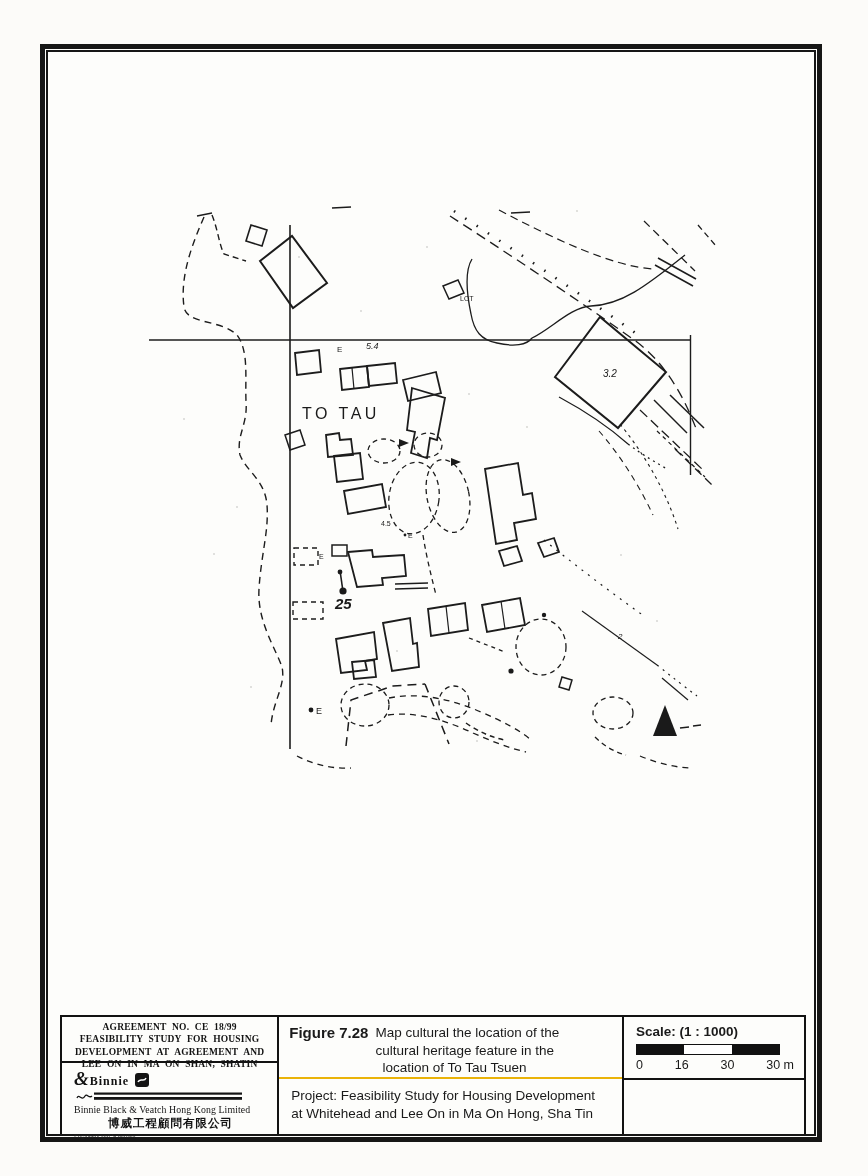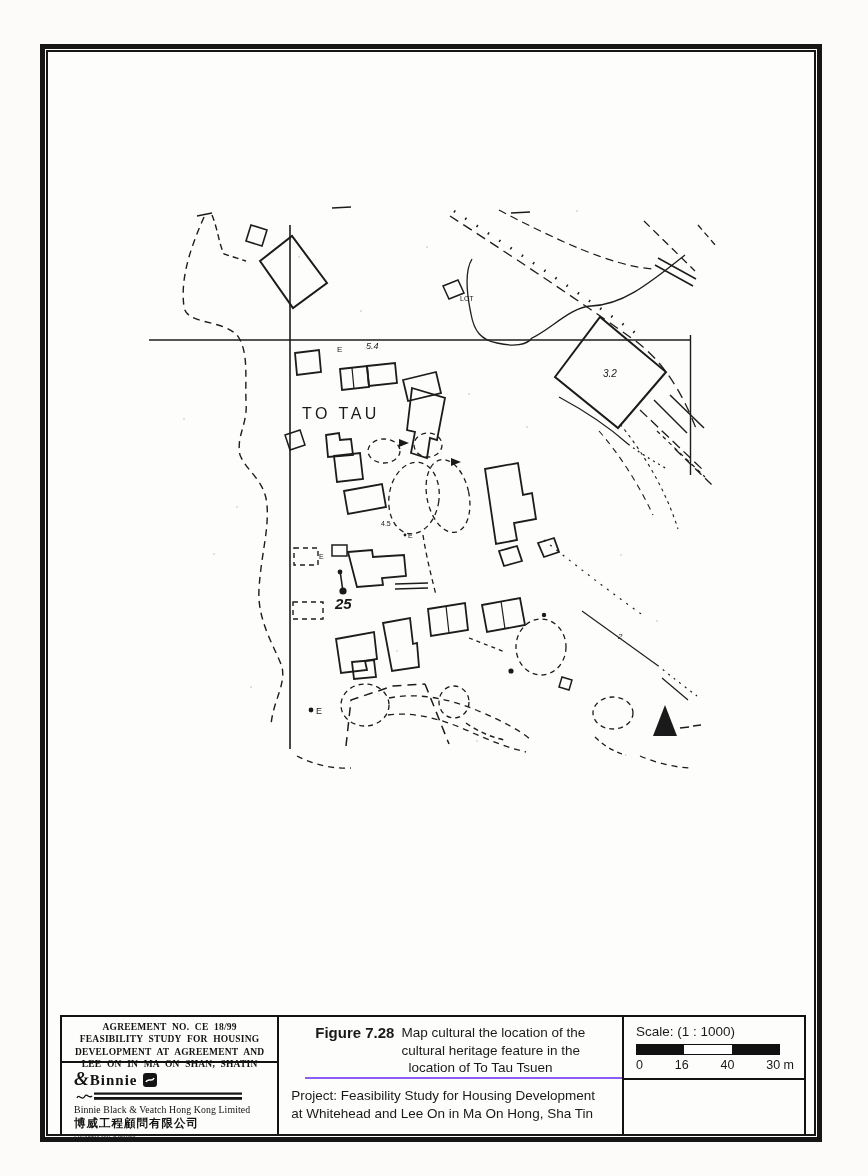--- a/index.html
+++ b/index.html
@@ -22,36 +22,36 @@
   .col-right{flex:1;}
   .cell{box-sizing:border-box;}
   
   .agreement{height:46px;border-bottom:2px solid #121212;text-align:center;padding-top:4px;
              font-family:"Liberation Serif",serif;font-weight:bold;font-size:9.5px;
              line-height:12.3px;letter-spacing:.2px;word-spacing:3px;color:#131313;}
   
   .company{flex:1;padding:5px 10px 0 12px;font-family:"Liberation Serif",serif;color:#131313;}
   .logo-row{display:flex;align-items:baseline;}
   .logo-amp{font-style:italic;font-weight:bold;font-size:19px;margin-right:1px;}
-  .logo-name{font-weight:bold;font-size:15px;letter-spacing:1px;}
+  .logo-name{font-weight:bold;font-size:12px;letter-spacing:1px;}
   .logo-box{margin-left:6px;position:relative;top:2px;}
   .flourish{display:block;margin:1px 0 2px 0;}
   .company-name{font-weight:normal;font-size:9.8px;letter-spacing:.1px;}
-  .company-cn{font-weight:bold;font-size:11.5px;margin-top:1px;letter-spacing:1px;}
+  .company-cn{font-weight:bold;font-size:11.5px;margin-top:1px;letter-spacing:1px;text-align:center;}
   .company-tag{font-size:6.3px;margin-top:1px;color:#222;}
   
-  .figure{height:71px;border-bottom:2px solid #8b5cf6;display:flex;
-          padding:7px 6px 0 10px;margin-left:26px;}
+  .figure{height:71px;border-bottom:2px solid #eab308;display:flex;
+          padding:7px 6px 0 10px;}
   .fig-label{font-weight:bold;font-size:15px;margin-right:7px;white-space:nowrap;}
   .fig-caption{font-size:13.5px;line-height:17.5px;}
   .fig-caption .l3{padding-left:7px;}
   .project{flex:1;padding:8px 0 16px 12px;font-size:13.5px;line-height:18.5px;}
   
   .scale{height:63px;border-bottom:2px solid #121212;padding:7px 10px 0 12px;}
-  .scale-label{font-size:13.5px;}
+  .scale-label{font-size:13.5px;font-weight:bold;}
   .scale-bar{width:142px;height:9px;border:1.5px solid #111;margin-top:5px;
              background:linear-gradient(90deg,#111 0 33.4%,#fff 33.4% 66.7%,#111 66.7% 100%);}
   .scale-ticks{width:158px;display:flex;justify-content:space-between;
                font-size:12.5px;margin-top:3px;}
   .scale-empty{flex:1;}
 </style>
 </head>
 <body>
 
 <div class="page">
@@ -260,21 +260,21 @@
           </div>
         </div>
 
         <div class="tb-col col-right">
           <div class="cell scale">
             <div class="scale-label">Scale: (1 : 1000)</div>
             <div class="scale-bar"></div>
             <div class="scale-ticks">
               <span>0</span>
               <span>16</span>
-              <span>40</span>
+              <span>30</span>
               <span>30 m</span>
             </div>
           </div>
           <div class="cell scale-empty"></div>
         </div>
 
       </div>
     </div>
   </div>
 </div>

